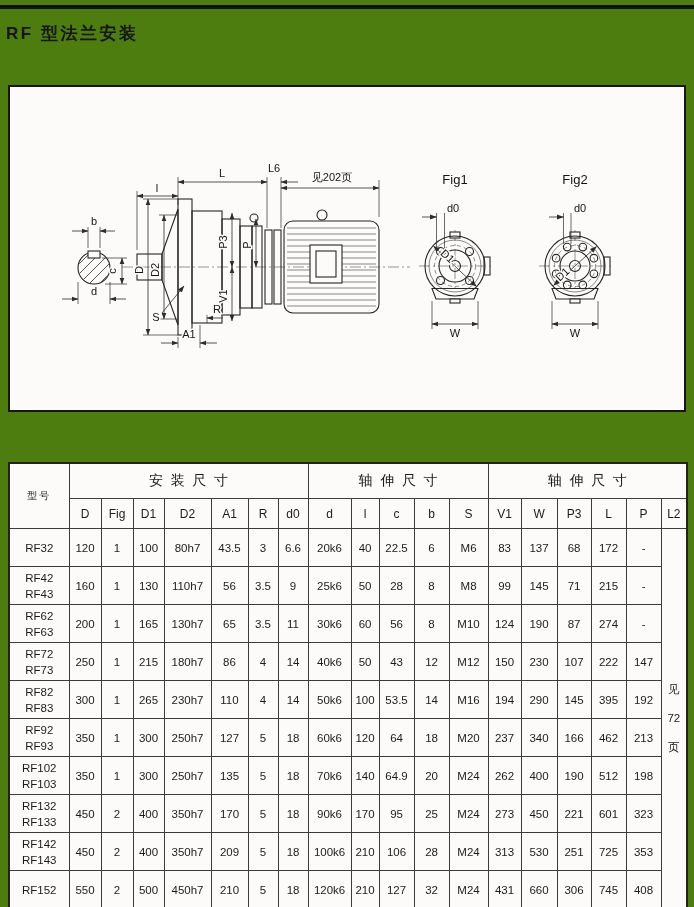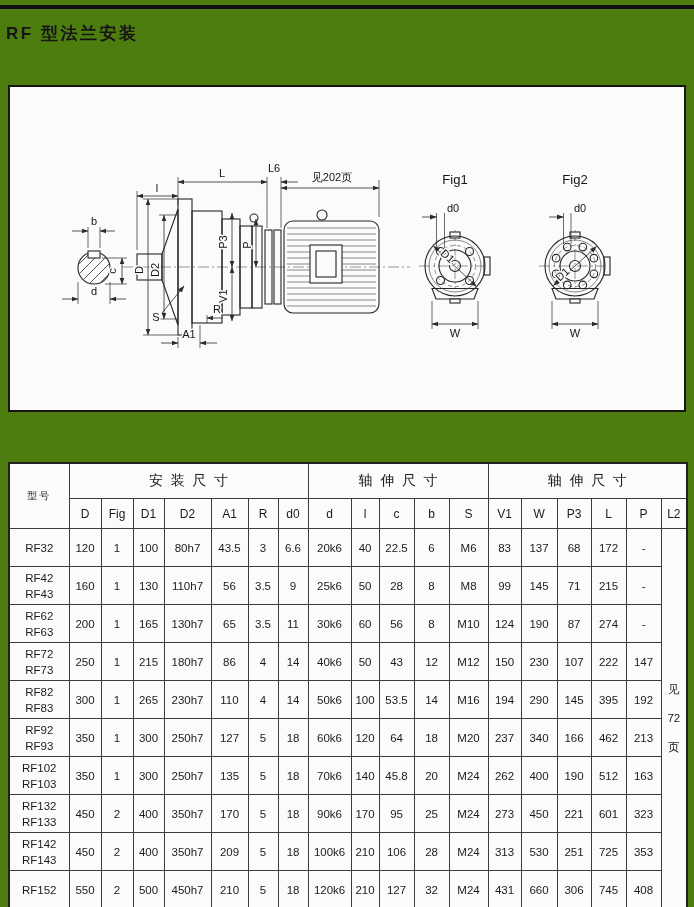--- a/index.html
+++ b/index.html
@@ -438,28 +438,28 @@
           </td>
     <td>350</td>
           <td>1</td>
           <td>300</td>
           <td>250h7</td>
           <td>135</td>
           <td>5</td>
           <td>18</td>
           <td>70k6</td>
           <td>140</td>
-          <td>45.8</td>
+          <td>64.9</td>
           <td>20</td>
           <td>M24</td>
           <td>262</td>
           <td>400</td>
           <td>190</td>
           <td>512</td>
-          <td>163</td>
+          <td>198</td>
         </tr>
         <tr>
       <td class="model-cell">
             <div>RF132</div>
             <div>RF133</div>
           </td>
     <td>450</td>
           <td>2</td>
           <td>400</td>
           <td>350h7</td>

